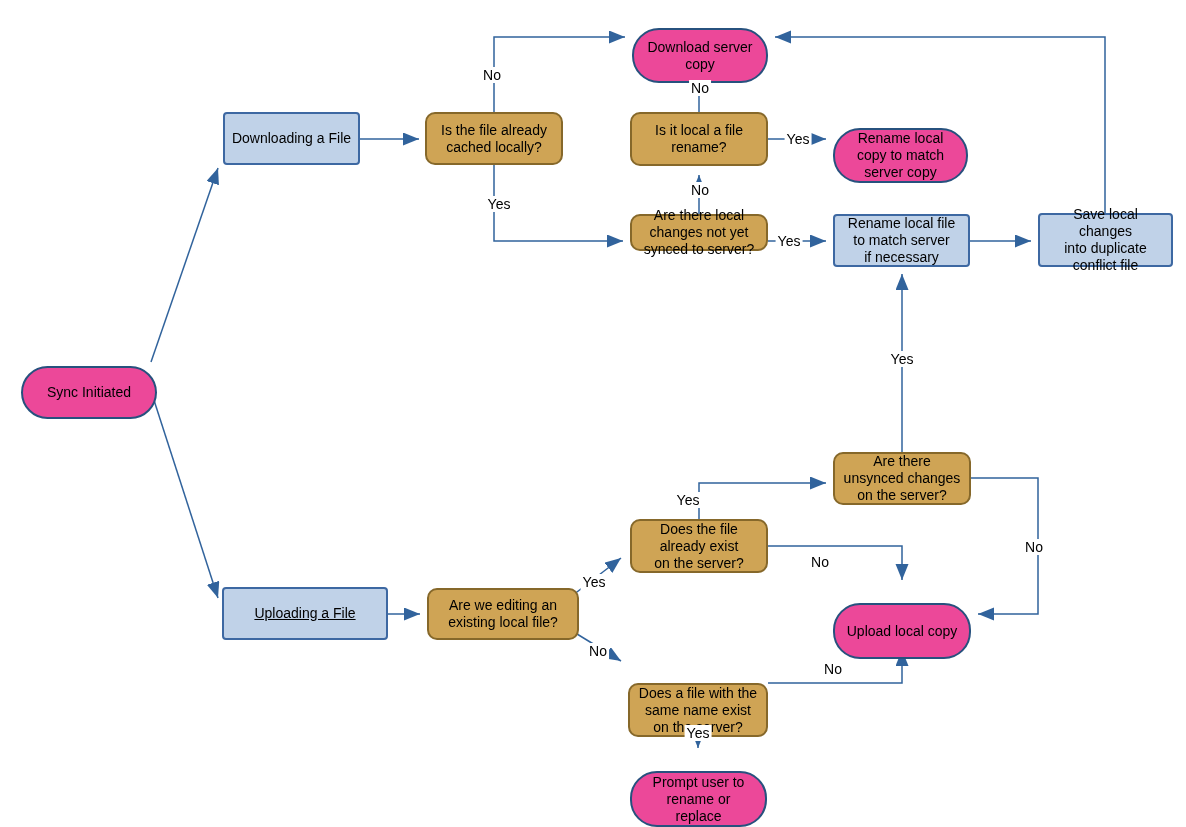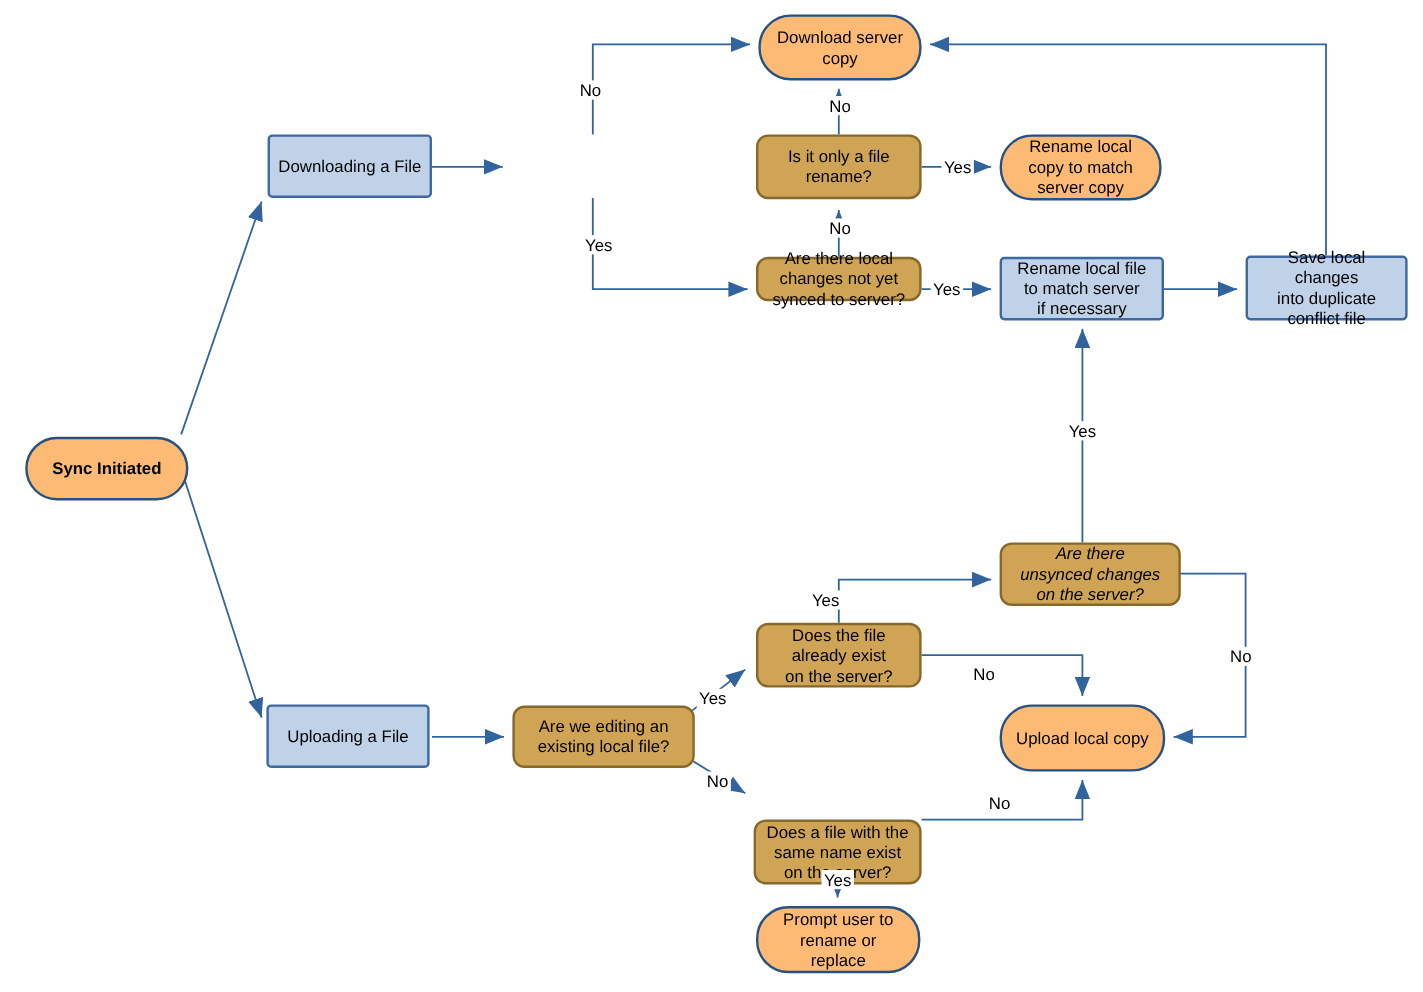--- a/index.html
+++ b/index.html
@@ -19,23 +19,24 @@
     justify-content: center;
     text-align: center;
     box-sizing: border-box;
     font-size: 14px;
     line-height: 17px;
     color: #000000;
     white-space: pre-line;
     padding: 0 3px;
   }
   .terminal {
-    background: #fdba74;
+    background: #ec4899;
     border: 2px solid #27517e;
     border-radius: 27px;
+    margin-top: 16px;
   }
   .action {
     background: #c0d2e8;
     border: 2px solid #3d68a2;
     border-radius: 4px;
   }
   .decision {
     background: #cfa455;
     border: 2px solid #86682a;
     border-radius: 10px;
@@ -79,31 +80,33 @@
       <path d="M 564 626 L 621 661" marker-end="url(#arrow)"></path>
       <path d="M 699 519 L 699 483 L 826 483" marker-end="url(#arrow)"></path>
       <path d="M 768 546 L 902 546 L 902 580" marker-end="url(#arrow)"></path>
       <path d="M 768 683 L 902 683 L 902 650" marker-end="url(#arrow)"></path>
       <path d="M 698 709 L 698 748" marker-end="url(#arrow)"></path>
       <path d="M 971 478 L 1038 478 L 1038 614 L 978 614" marker-end="url(#arrow)"></path>
       <path d="M 360 614 L 420 614" marker-end="url(#arrow)"></path>
     </g>
   </svg>
 
-  <div class="node terminal" style="left:21px; top:364px; width:136px; height:53px;font-weight:bold;">Sync Initiated</div>
+  <div class="node terminal" style="left:21px; top:350px; width:136px; height:53px;">Sync Initiated</div>
 
   <div class="node action" style="left:223px; top:112px; width:137px; height:53px;">Downloading a File</div>
 
-  <div class="node action" style="left:222px; top:587px; width:136px; height:53px;">Uploading a File</div>
+  <div class="node action" style="left:222px; top:587px; width:166px; height:53px;text-decoration:underline;">Uploading a File</div>
 
+  <div class="node decision" style="left:425px; top:112px; width:138px; height:53px;">Is the file already
+cached locally?</div>
 
   <div class="node terminal" style="left:632px; top:12px; width:136px; height:55px;">Download server
 copy</div>
 
-  <div class="node decision" style="left:630px; top:112px; width:138px; height:54px;">Is it only a file
+  <div class="node decision" style="left:630px; top:112px; width:138px; height:54px;">Is it local a file
 rename?</div>
 
   <div class="node terminal" style="left:833px; top:112px; width:135px; height:55px;">Rename local
 copy to match
 server copy</div>
 
   <div class="node decision" style="left:630px; top:214px; width:138px; height:37px;">Are there local
 changes not yet
 synced to server?</div>
 
@@ -119,21 +122,21 @@
 existing local file?</div>
 
   <div class="node decision" style="left:630px; top:519px; width:138px; height:54px;">Does the file
 already exist
 on the server?</div>
 
   <div class="node decision" style="left:628px; top:655px; width:140px; height:54px; padding:0 1px;margin-top:28px;">Does a file with the
 same name exist
 on the server?</div>
 
-  <div class="node decision" style="left:833px; top:452px; width:151px; height:53px;font-style:italic;">Are there
+  <div class="node decision" style="left:833px; top:452px; width:138px; height:53px;">Are there
 unsynced changes
 on the server?</div>
 
   <div class="node terminal" style="left:630px; top:755px; width:137px; height:56px;">Prompt user to
 rename or
 replace</div>
 
   <div class="node terminal" style="left:833px; top:587px; width:138px; height:56px;">Upload local copy</div>
 
   <div class="elabel" style="left:492px; top:75px;">No</div>

